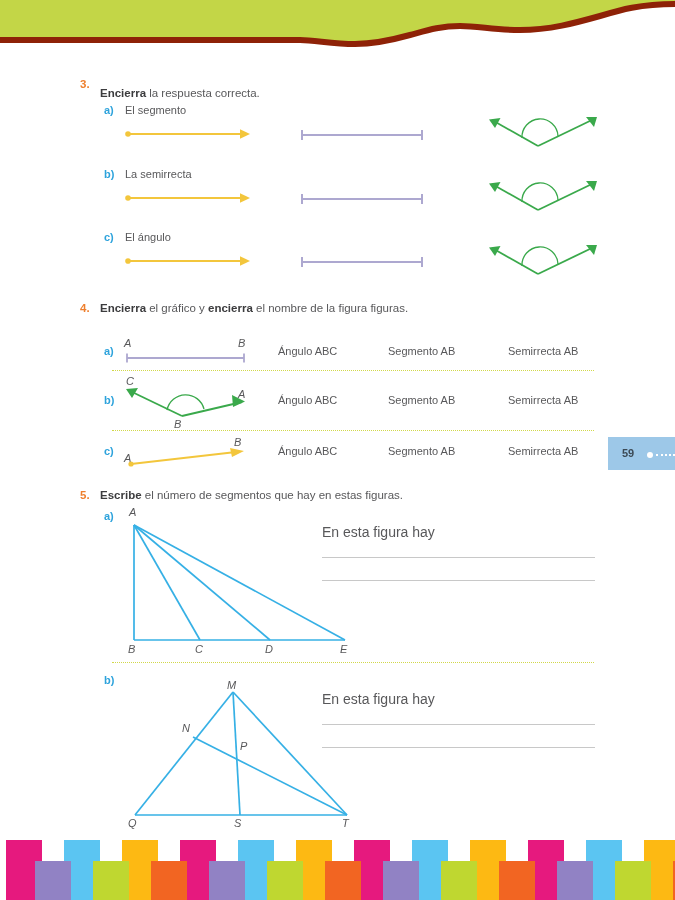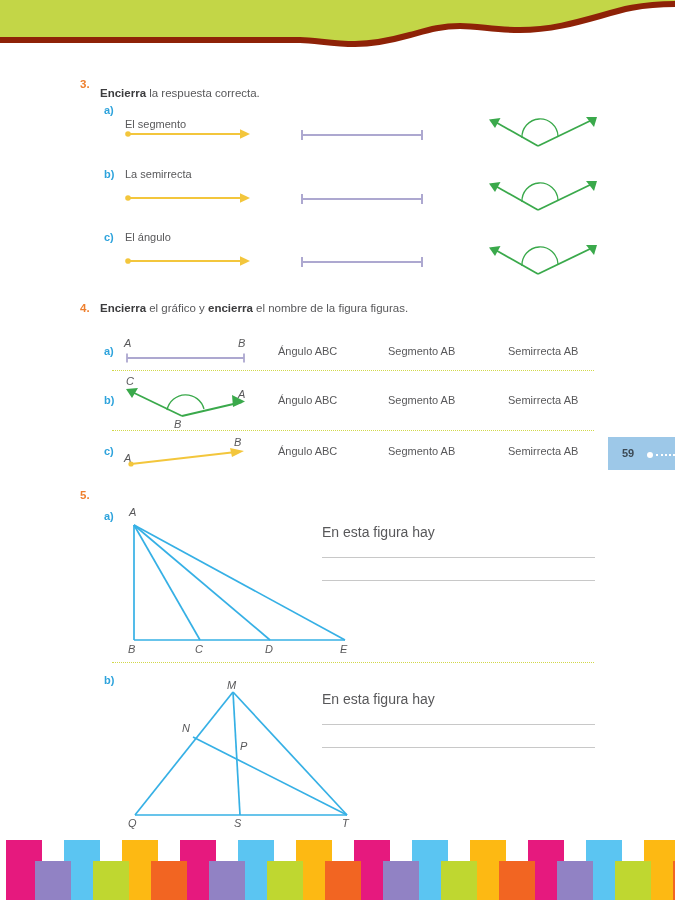--- a/index.html
+++ b/index.html
@@ -84,21 +84,21 @@
                C620,10 640,4 675,4" fill="none" stroke="#8E2207" stroke-width="6"></path>
     </svg>
   </div>
 
   <div class="exnum" style="left:80px;top:78px;">3.</div>
   <div class="exhead" style="left:100px;top:78px;margin-top:9px;">
     <b>Encierra</b><span> la respuesta correcta.</span>
   </div>
 
   <div class="letter" style="left:104px;top:104px;">a)</div>
-  <div class="itemlabel" style="left:125px;top:118px;">El segmento</div>
+  <div class="itemlabel" style="left:125px;top:104px;">El segmento</div>
 
   <div class="letter" style="left:104px;top:168px;">b)</div>
   <div class="itemlabel" style="left:125px;top:168px;">La semirrecta</div>
 
   <div class="letter" style="left:104px;top:231px;">c)</div>
   <div class="itemlabel" style="left:125px;top:231px;">El ángulo</div>
 
   <div class="fig" style="left:122px;top:126px;">
     <svg width="130" height="16" viewBox="0 0 130 16">
       <line x1="6" y1="8" x2="118" y2="8" stroke="#F3C63C" stroke-width="2.2"></line>
@@ -223,20 +223,23 @@
   <div class="opt" style="left:388px;top:445px;">Segmento AB</div>
   <div class="opt" style="left:508px;top:445px;">Semirrecta AB</div>
 
   <div class="pagetab">
     <div class="pagenum">59</div>
     <div class="pagedot"></div>
     <div class="pagedash"></div>
   </div>
 
   <div class="exnum" style="left:80px;top:489px;">5.</div>
+  <div class="exhead" style="left:100px;top:489px;">
+    <b>Escribe</b><span> el número de segmentos que hay en estas figuras.</span>
+  </div>
 
   <div class="letter" style="left:104px;top:510px;">a)</div>
   <div class="ptlabel" style="left:129px;top:506px;">A</div>
   <div class="ptlabel" style="left:128px;top:643px;">B</div>
   <div class="ptlabel" style="left:195px;top:643px;">C</div>
   <div class="ptlabel" style="left:265px;top:643px;">D</div>
   <div class="ptlabel" style="left:340px;top:643px;">E</div>
   <div class="fig" style="left:120px;top:515px;">
     <svg width="240" height="135" viewBox="0 0 240 135">
       <g stroke="#36B0E5" stroke-width="1.7" fill="none">

